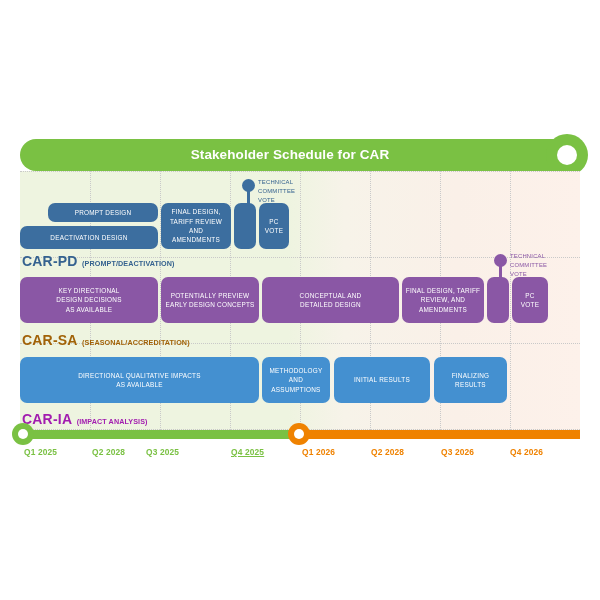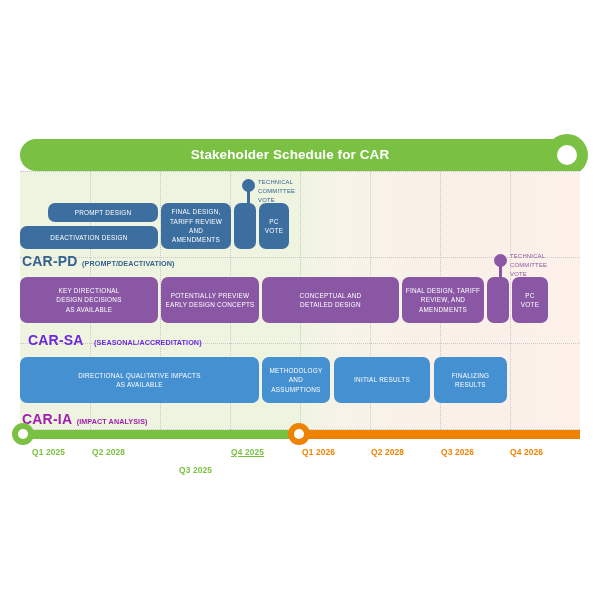--- a/index.html
+++ b/index.html
@@ -50,21 +50,21 @@
   .lane-label{
     position:absolute;white-space:nowrap;
   }
   .lane-code{
     font-size:14px;font-weight:bold;letter-spacing:.2px;
   }
   .lane-sub{
     font-size:7.2px;font-weight:bold;letter-spacing:.1px;
   }
   .lane-pd .lane-code,.lane-pd .lane-sub{color:#35628f;}
-  .lane-sa .lane-code,.lane-sa .lane-sub{color:#6d28d9;margin-left:6px;}
+  .lane-sa .lane-code,.lane-sa .lane-sub{color:#a16207;}
   .lane-ia .lane-code,.lane-ia .lane-sub{color:#a21caf;}
 
   
   .box{
     position:absolute;border-radius:7px;
     display:flex;align-items:center;justify-content:center;
     text-align:center;color:#ffffff;
     font-size:6.4px;font-weight:normal;letter-spacing:.25px;
     line-height:1.45;padding:1px 3px;box-sizing:border-box;
   }
@@ -234,22 +234,22 @@
   <div class="lane-label lane-ia" style="left:22px;top:410px;">
     <span class="lane-code">CAR-IA</span>
     <span class="lane-sub">(IMPACT ANALYSIS)</span>
   </div>
 
   <div id="axis-green"></div>
   <div id="axis-orange"></div>
   <div id="knob-start" class="axis-knob"></div>
   <div id="knob-mid" class="axis-knob"></div>
 
-  <div class="qlabel green" style="left:32px;">Q1 2025</div>
+  <div class="qlabel green" style="left:24px;">Q1 2025</div>
   <div class="qlabel green" style="left:92px;">Q2 2028</div>
-  <div class="qlabel green" style="left:179px;margin-top:18px;">Q3 2025</div>
+  <div class="qlabel green" style="left:146px;">Q3 2025</div>
   <div class="qlabel green" style="left:231px;text-decoration:underline;">Q4 2025</div>
   <div class="qlabel orange" style="left:302px;">Q1 2026</div>
   <div class="qlabel orange" style="left:371px;">Q2 2028</div>
   <div class="qlabel orange" style="left:441px;">Q3 2026</div>
   <div class="qlabel orange" style="left:510px;">Q4 2026</div>
 
 </div>
 
 </body></html>

